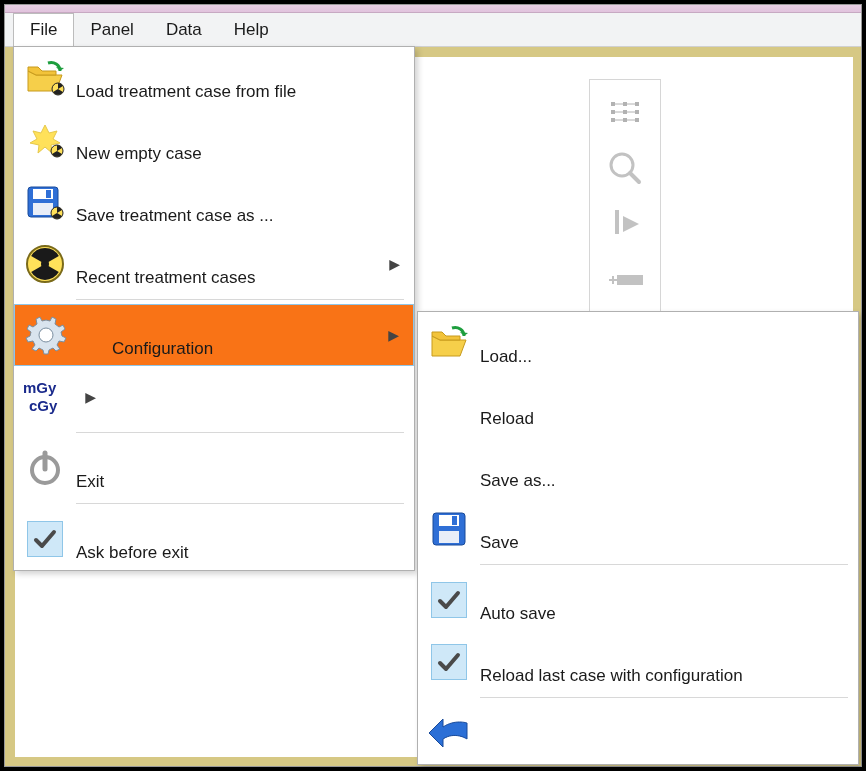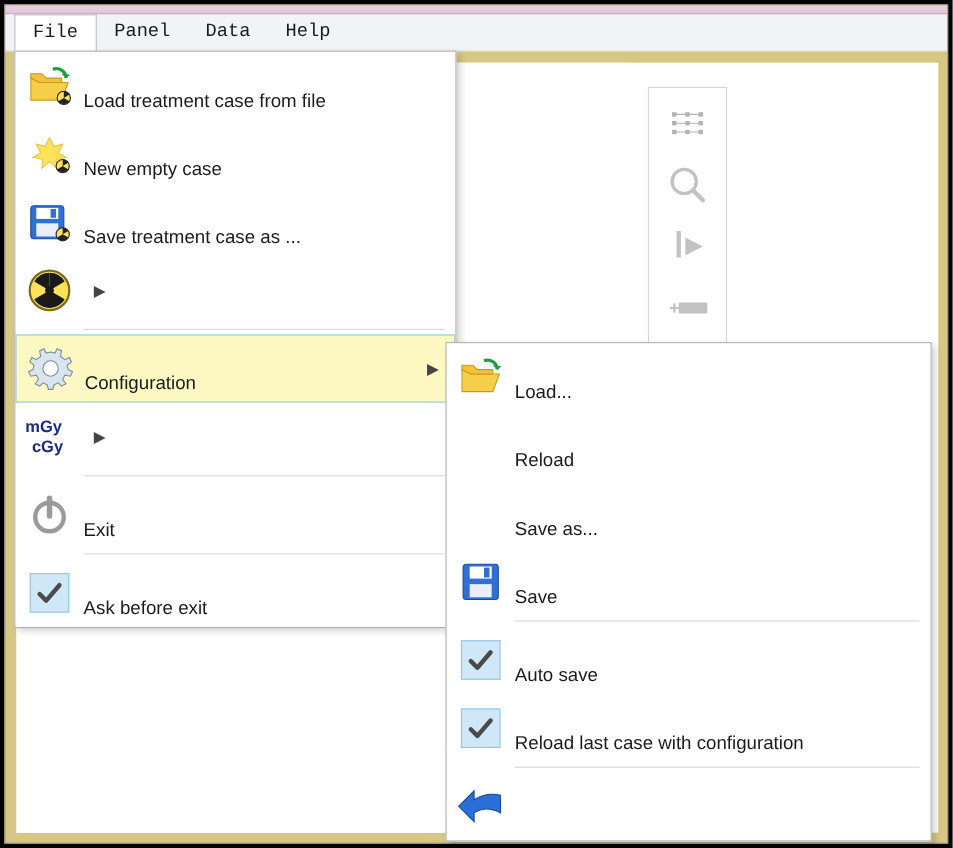--- a/index.html
+++ b/index.html
@@ -27,21 +27,20 @@
   }
   .menubar {
     position: absolute;
     left: 0; top: 8px;
     width: 100%; height: 34px;
     background: #f2f3f4;
     border-bottom: 1px solid #d0d0d0;
     display: flex;
     align-items: stretch;
     padding-left: 8px;
-    font-family: Liberation Mono, monospace;
   }
   .menubar-item {
     padding: 6px 16px;
     display: flex;
     align-items: center;
     color: #1a1a1a;
     cursor: default;
   }
   .menubar-item.open {
     background: #fff;
@@ -89,21 +88,21 @@
     position: absolute;
     background: #fff;
     border: 1px solid #b0b0b0;
     box-shadow: 3px 3px 6px rgba(0,0,0,0.18);
   }
   .dropdown.file {
     left: 8px; top: 41px;
     width: 402px;
   }
   .dropdown.sub {
-    left: 400px; top: 306px;
+    left: 412px; top: 306px;
     width: 442px;
   }
   .menu-item {
     display: flex;
     align-items: center;
     height: 62px;
     padding: 0 14px 0 0;
     cursor: default;
   }
   .menu-item .icon-col {
@@ -117,22 +116,23 @@
     color: #1a1a1a;
     margin-top: 27px;
   }
   .menu-item .arrow-col {
     width: 20px;
     text-align: right;
     color: #444;
     font-size: 14px;
   }
   .menu-item.highlighted {
-    background: #fef9c3;
+    background: #f97316;
     border: 1px solid #8fc6e8;
+    gap: 35px;
   }
   .menu-sep {
     height: 1px;
     background: #d8d8d8;
     margin: 4px 10px 4px 62px;
   }
   .icon-check-box {
     width: 36px; height: 36px;
     background: #cfe8f8;
     border: 1px solid #8fc6e8;
@@ -264,20 +264,21 @@
             <path d="M21 21 L34.8 29 A16 16 0 0 1 7.2 29 Z"></path>
             <path d="M21 21 L7.2 13 A16 16 0 0 1 21 5 Z" opacity="0"></path>
             <path d="M21 21 L7.2 13 A16 16 0 0 0 7.2 29 Z" opacity="0"></path>
             <path d="M21 21 L7.2 13 A16 16 0 0 1 21 5 Z" display="none"></path>
             <path d="M21 21 L34.8 13 A16 16 0 0 1 34.8 29 Z" opacity="0"></path>
             <path d="M21 21 L21 5 A16 16 0 0 0 7.2 13 Z"></path>
           </g>
           <circle cx="21" cy="21" r="4" fill="#1a1a1a"></circle>
         </svg>
       </div>
+      <div class="label-col">Recent treatment cases</div>
       <div class="arrow-col">▶</div>
     </div>
 
     <div class="menu-sep"></div>
 
     <div class="menu-item highlighted">
       <div class="icon-col">
         <svg width="42" height="42" viewBox="0 0 42 42">
           <g fill="#d9e4ee" stroke="#7a8ea0" stroke-width="1">
             <path d="M21 6 L25 7 L27 3 L31 5 L30 10 L34 13 L38 11 L40 15 L36 18 L37 22 L41 24 L39 28 L34 27 L32 31 L35 35 L31 37 L28 34 L24 36 L23 40 L19 40 L18 36 L14 34 L11 37 L7 35 L10 31 L8 27 L3 28 L1 24 L5 22 L6 18 L2 15 L4 11 L8 13 L12 10 L11 5 L15 3 L17 7 Z"></path>

